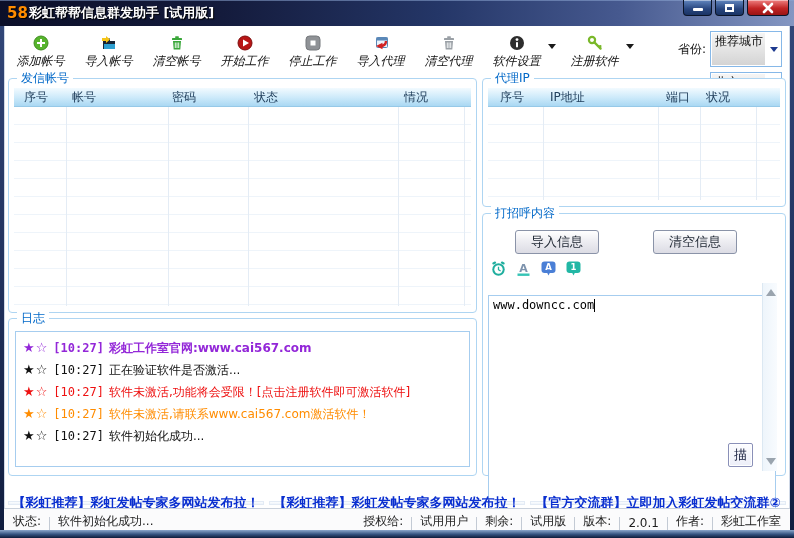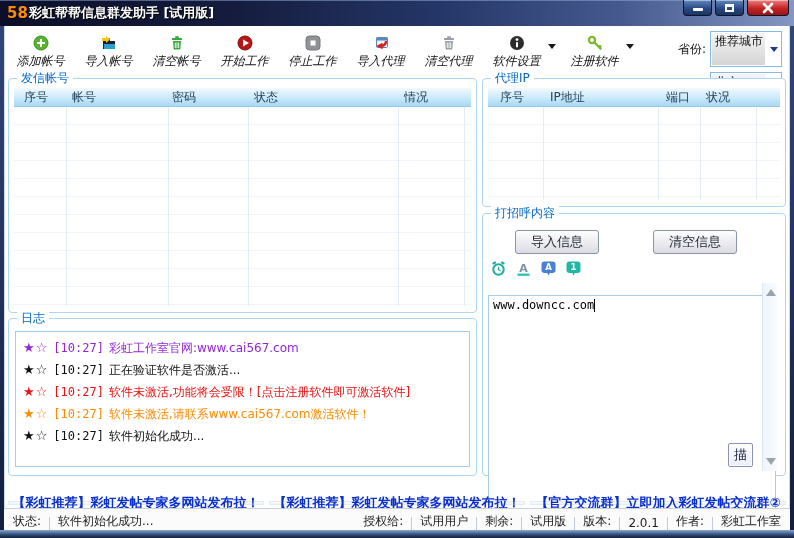--- a/index.html
+++ b/index.html
@@ -303,21 +303,21 @@
       <div class="msg-scroll">
         <i class="sc-up"></i>
         <i class="sc-dn"></i>
       </div>
       <button class="miao-btn">描</button>
     </div>
 
     <div class="group log">
       <span class="group-title">日志</span>
       <div class="log-inner">
-        <div class="log-line" style="color: rgb(147, 39, 216);">
+        <div class="log-line" style="color: rgb(147, 39, 216); font-weight: bold;">
           <span class="log-stars">★☆</span><span class="log-time">[10:27]</span><span>彩虹工作室官网:www.cai567.com</span>
         </div>
         <div class="log-line" style="color: rgb(17, 17, 17);">
           <span class="log-stars">★☆</span><span class="log-time">[10:27]</span><span>正在验证软件是否激活...</span>
         </div>
         <div class="log-line" style="color: rgb(238, 17, 17);">
           <span class="log-stars">★☆</span><span class="log-time">[10:27]</span><span>软件未激活,功能将会受限！[点击注册软件即可激活软件]</span>
         </div>
         <div class="log-line" style="color: rgb(255, 140, 0);">
           <span class="log-stars">★☆</span><span class="log-time">[10:27]</span><span>软件未激活,请联系www.cai567.com激活软件！</span>

